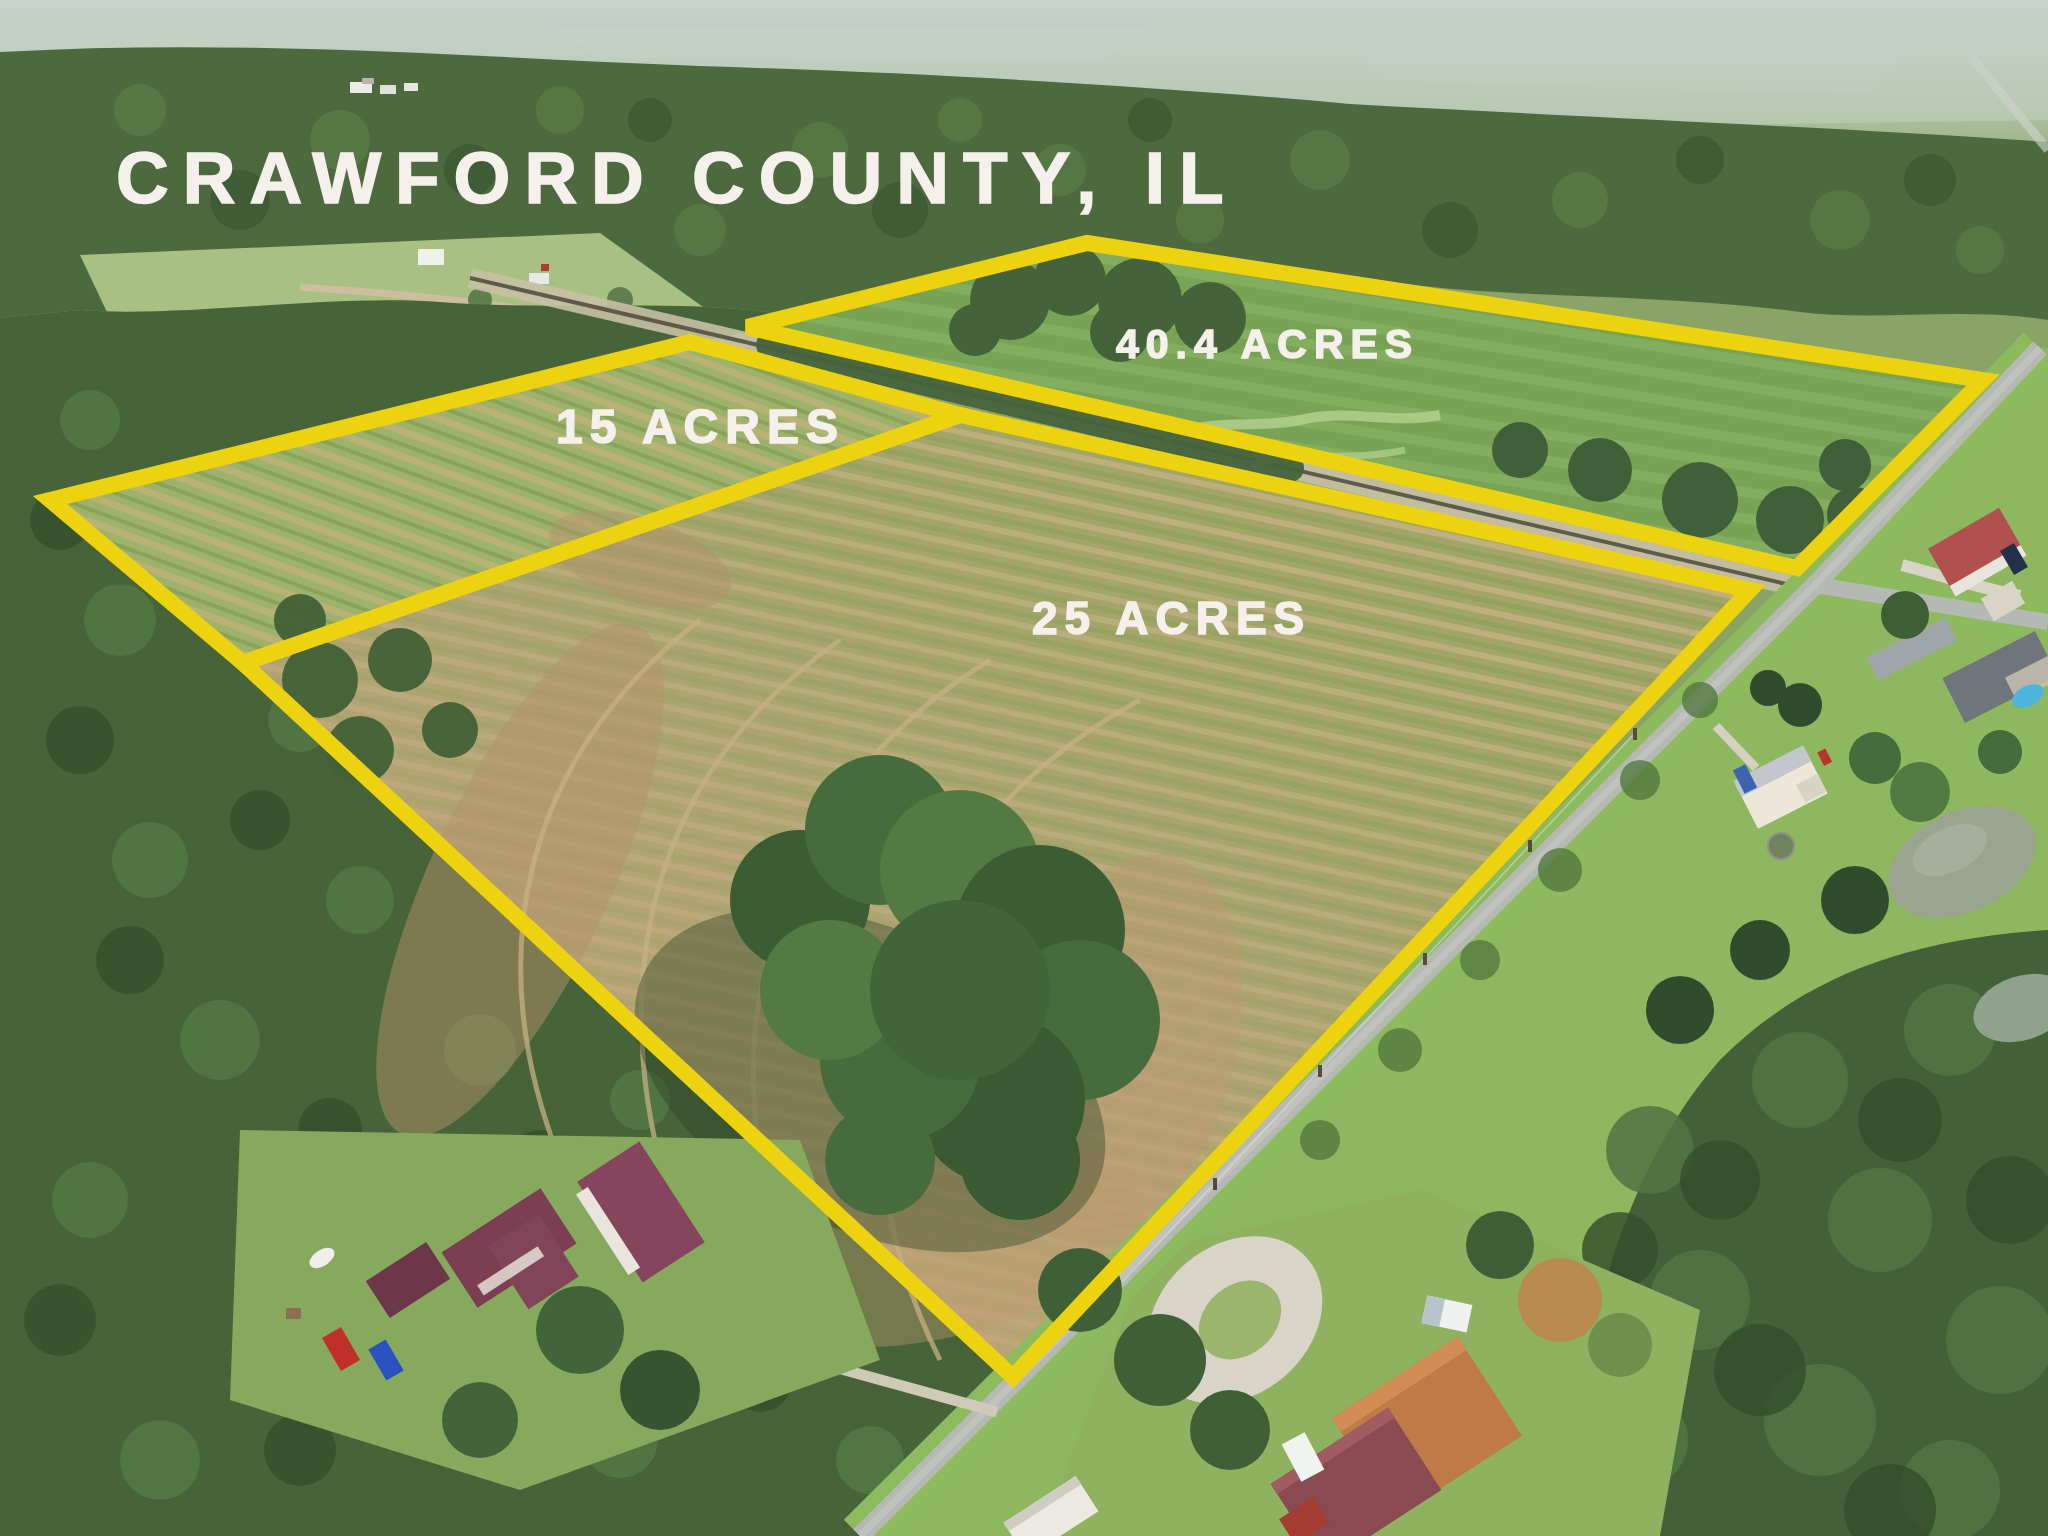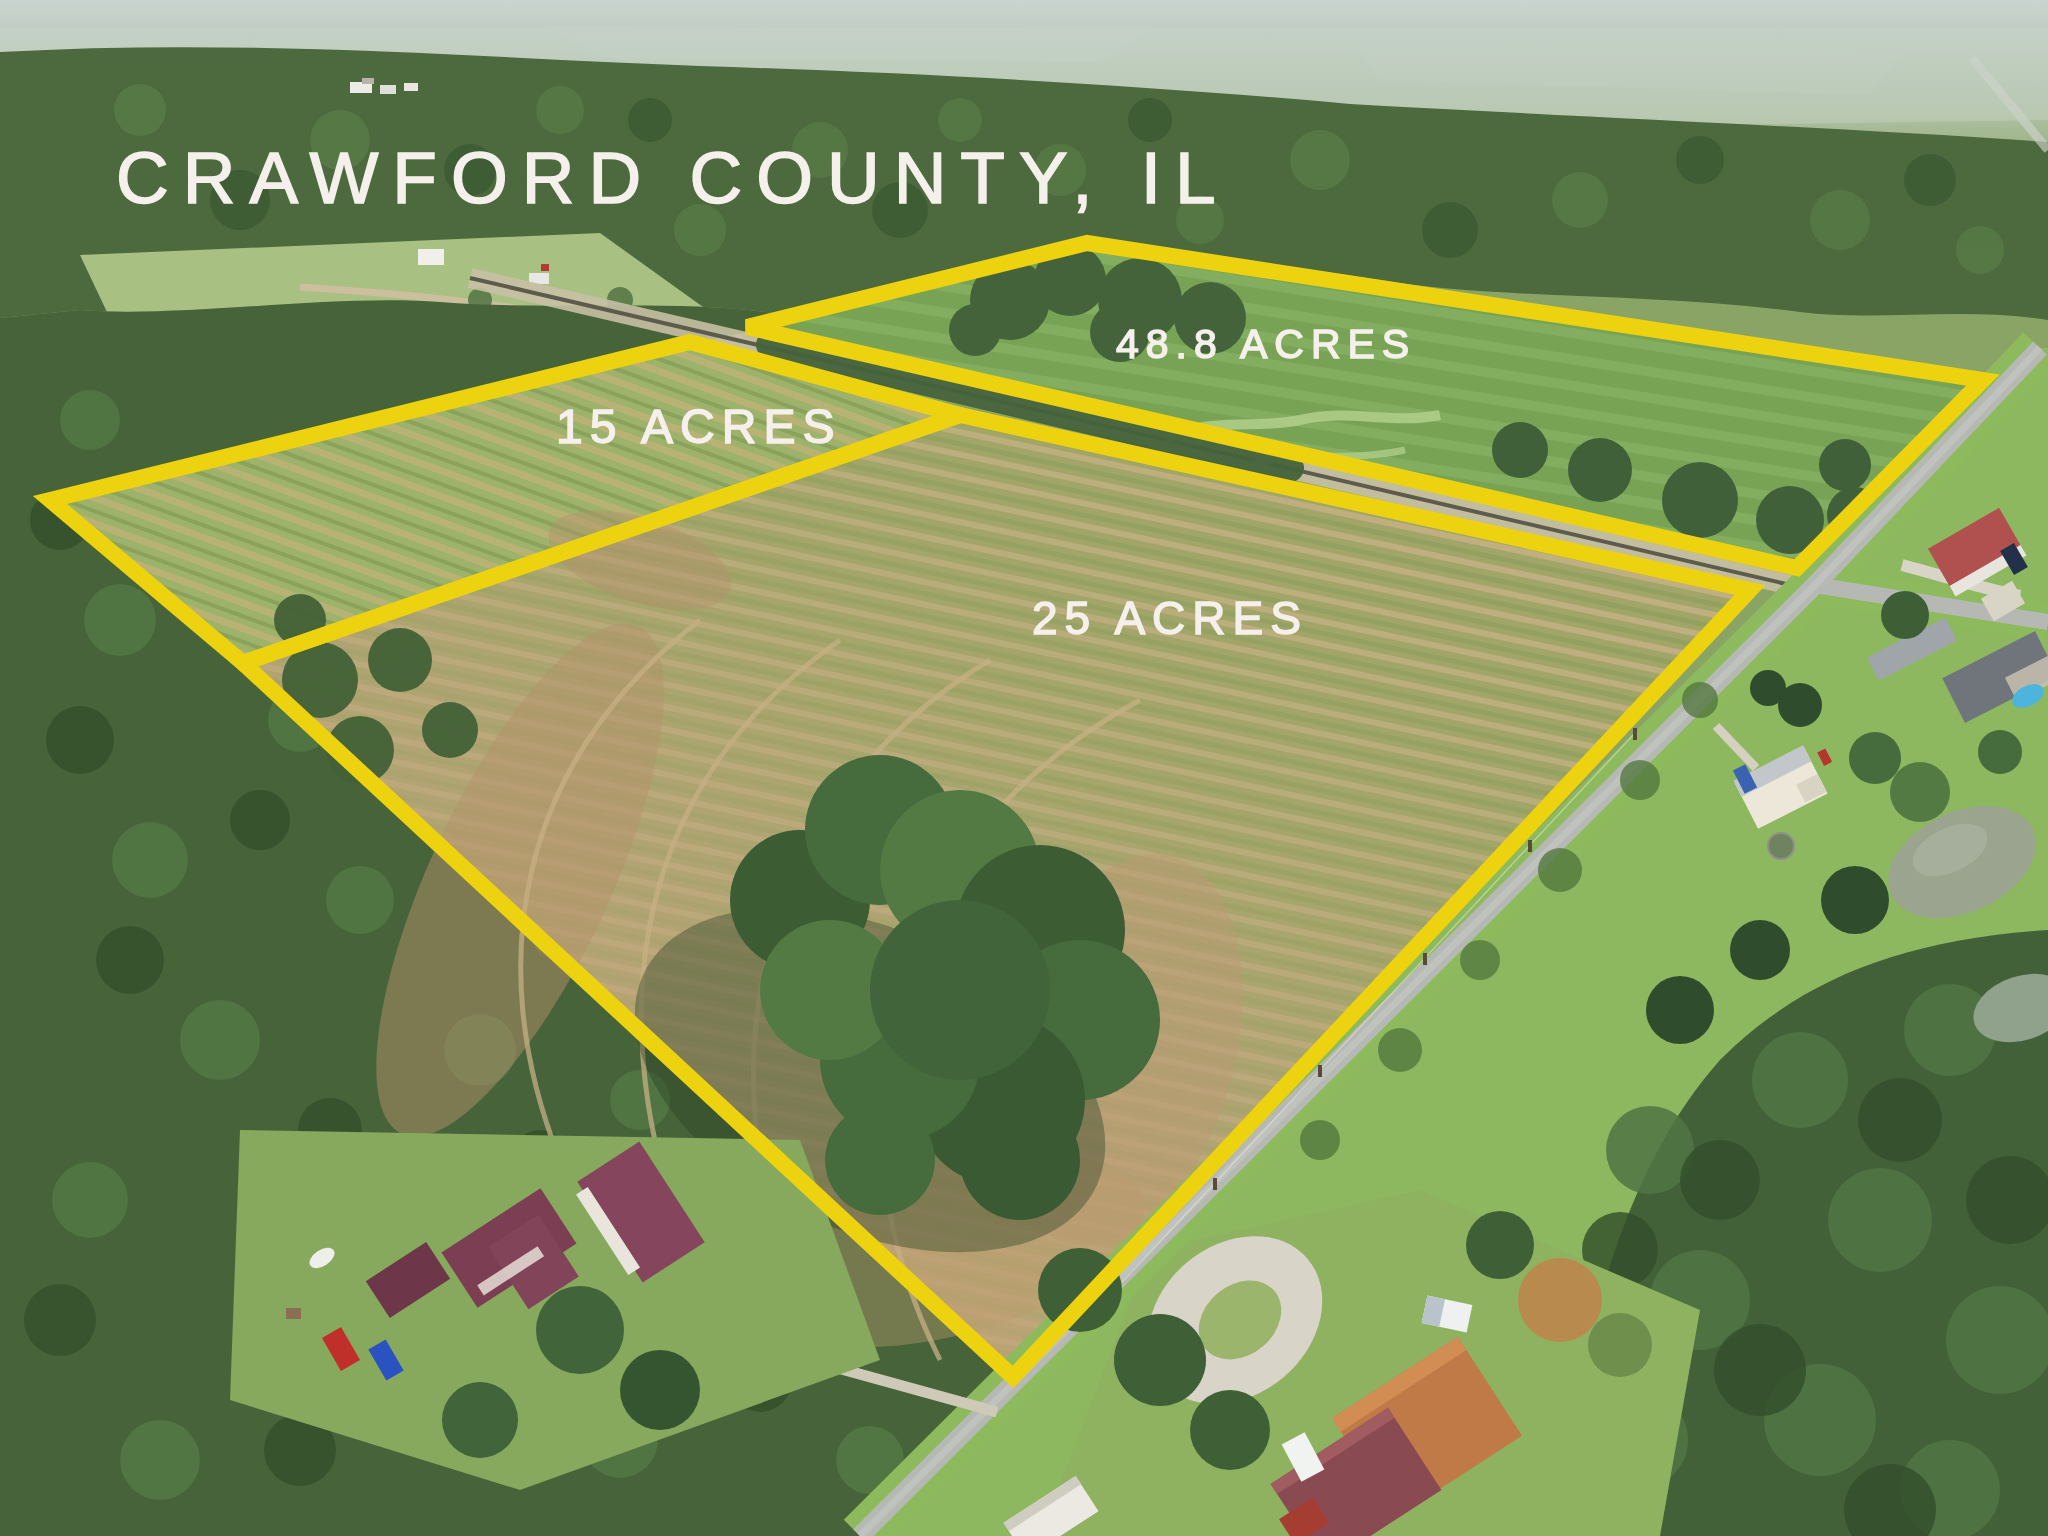--- a/index.html
+++ b/index.html
@@ -5,21 +5,21 @@
   html,body{margin:0;padding:0}
   body{
     width:2048px;height:1536px;position:relative;overflow:hidden;
     background:#7a9760;
     font-family:"Liberation Sans",sans-serif;
   }
   .scene{position:absolute;left:0;top:0;width:2048px;height:1536px}
   .overlay-label{
     position:absolute;
     color:#f6f0ec;
-    font-weight:normal;
+    font-weight:bold;
     white-space:nowrap;
     -webkit-text-stroke:1.5px #f6f0ec;
   }
   #title{
     left:116px;top:136px;
     font-size:73px;
     letter-spacing:14px;
   }
   #label-315{left:1116px;top:321px;font-size:41px;letter-spacing:7px}
   #label-15{left:556px;top:399px;font-size:48px;letter-spacing:7px}
@@ -377,15 +377,15 @@
   </g>
 
   <g fill="none" stroke-width="16" stroke="#EDD20F">
     <polygon points="747,327 1087,243 1983,380 1797,568" stroke="#EDD20F"></polygon>
     <polygon points="50,500 690,342 960,415 243,663" stroke="#EDD20F"></polygon>
     <polygon points="243,663 960,415 1750,590 1013,1377" stroke="#EDD20F"></polygon>
   </g>
 </svg>
 
 <div id="title" class="overlay-label">CRAWFORD COUNTY, IL</div>
-<div id="label-315" class="overlay-label">48.8 ACRES</div>
+<div id="label-315" class="overlay-label">40.4 ACRES</div>
 <div id="label-15" class="overlay-label">15 ACRES</div>
 <div id="label-25" class="overlay-label">25 ACRES</div>
 
 </body></html>

